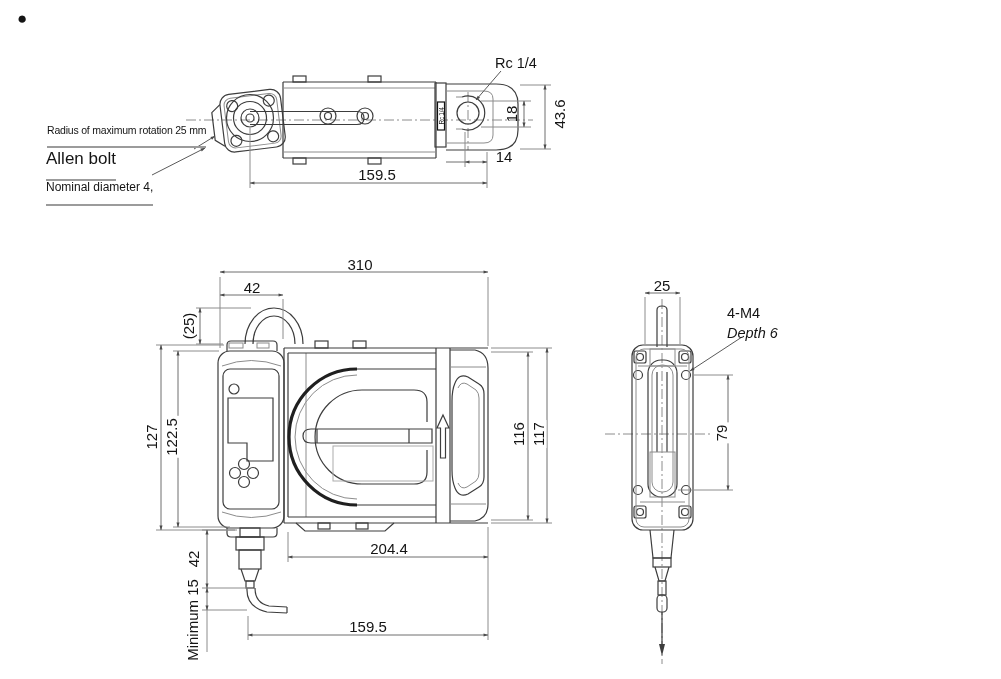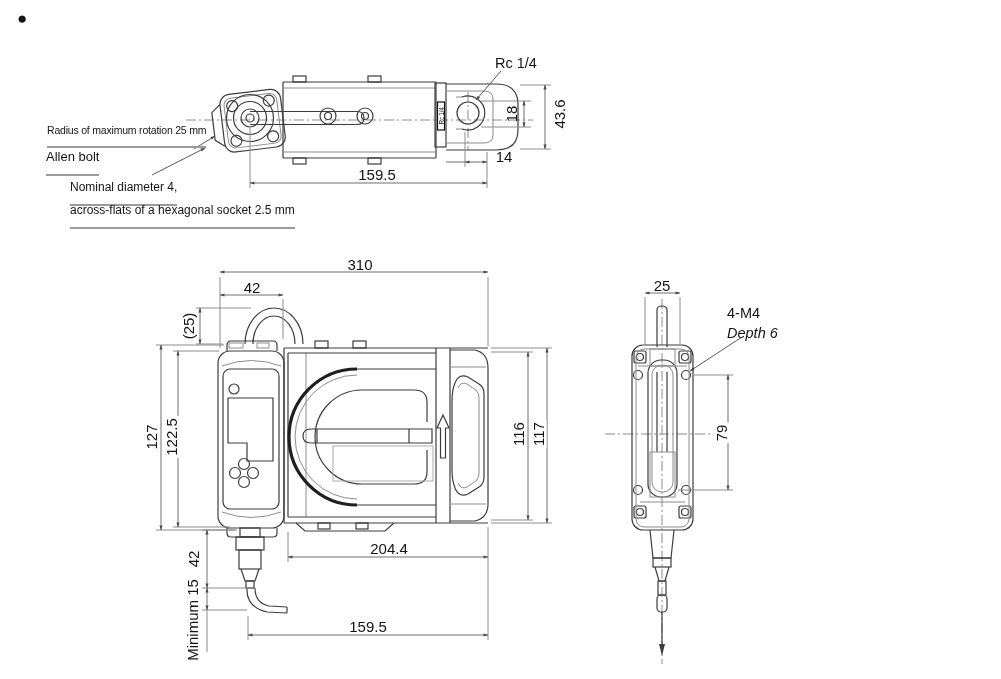--- a/index.html
+++ b/index.html
@@ -8,22 +8,22 @@
   svg{position:absolute;left:0;top:0;}
   .t{position:absolute;white-space:nowrap;color:#141414;}
   .hdim{font-size:15px;transform:translate(-50%,-50%);}
   .vdim{font-size:15px;transform:translate(-50%,-50%) rotate(-90deg);}
   .bg{background:#fff;padding:0 2px;}
   .title{left:46px;top:8px;font-size:20px;font-weight:bold;letter-spacing:-0.2px;}
   .bullet{left:17px;top:9px;font-size:17px;}
   .callout{font-size:14.5px;}
   .note{border-bottom:2px solid #9b9b9b;padding-bottom:10px;}
   .note-s{font-size:10.5px;letter-spacing:-0.2px;}
-  .note-m{font-size:13px;}
-  .note-n{font-size:12px;margin-left:24px;}
+  .note-m{font-size:17px;}
+  .note-n{font-size:12px;}
   .tagtext{font-size:6.5px;transform:translate(-50%,-50%) rotate(-90deg);letter-spacing:-0.3px;}
 </style>
 </head>
 <body>
 
 <div class="stage">
 
   <svg width="1001" height="679" viewBox="0 0 1001 679">
     <defs>
       <marker id="ar" viewBox="0 0 10 10" refX="9.6" refY="5" markerWidth="11" markerHeight="4.6" orient="auto-start-reverse">
@@ -249,21 +249,20 @@
 
   <span class="t callout" style="left:495px;top:55px;">Rc 1/4</span>
   <span class="t tagtext" style="left:441px;top:116px;">Rc 1/4</span>
   <span class="t vdim" style="left:511px;top:114px;">18</span>
   <span class="t vdim" style="left:559px;top:114px;">43.6</span>
   <span class="t hdim" style="left:504px;top:156px;">14</span>
   <span class="t hdim" style="left:377px;top:174px;">159.5</span>
   <span class="t note note-s" style="left:47px;top:124px;">Radius of maximum rotation 25 mm</span>
   <span class="t note note-m" style="left:46px;top:149px;">Allen bolt</span>
   <span class="t note note-n" style="left:46px;top:180px;">Nominal diameter 4,</span>
-  <span class="t note note-n" style="left:46px;top:203px;">across-flats of a hexagonal socket 2.5 mm</span>
 
   <span class="t hdim" style="left:360px;top:264px;">310</span>
   <span class="t hdim" style="left:252px;top:287px;">42</span>
   <span class="t vdim" style="left:188px;top:326px;">(25)</span>
   <span class="t vdim bg" style="left:151px;top:437px;">127</span>
   <span class="t vdim bg" style="left:171px;top:437px;">122.5</span>
   <span class="t vdim bg" style="left:518px;top:434px;">116</span>
   <span class="t vdim bg" style="left:538px;top:434px;">117</span>
   <span class="t hdim" style="left:389px;top:548px;">204.4</span>
   <span class="t vdim bg" style="left:193px;top:559px;">42</span>

